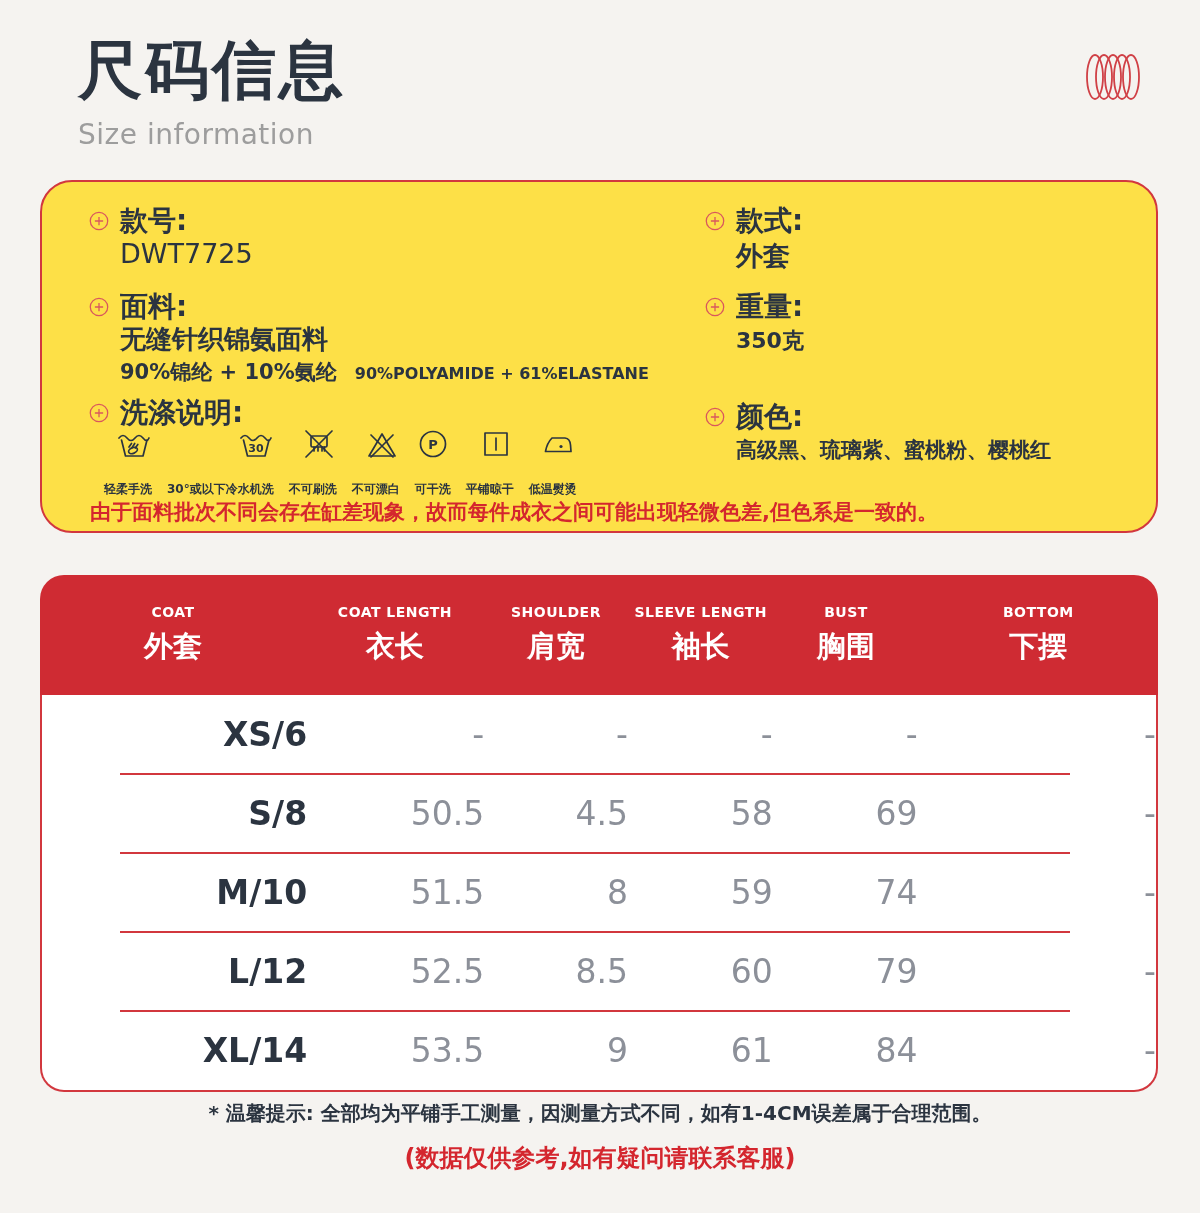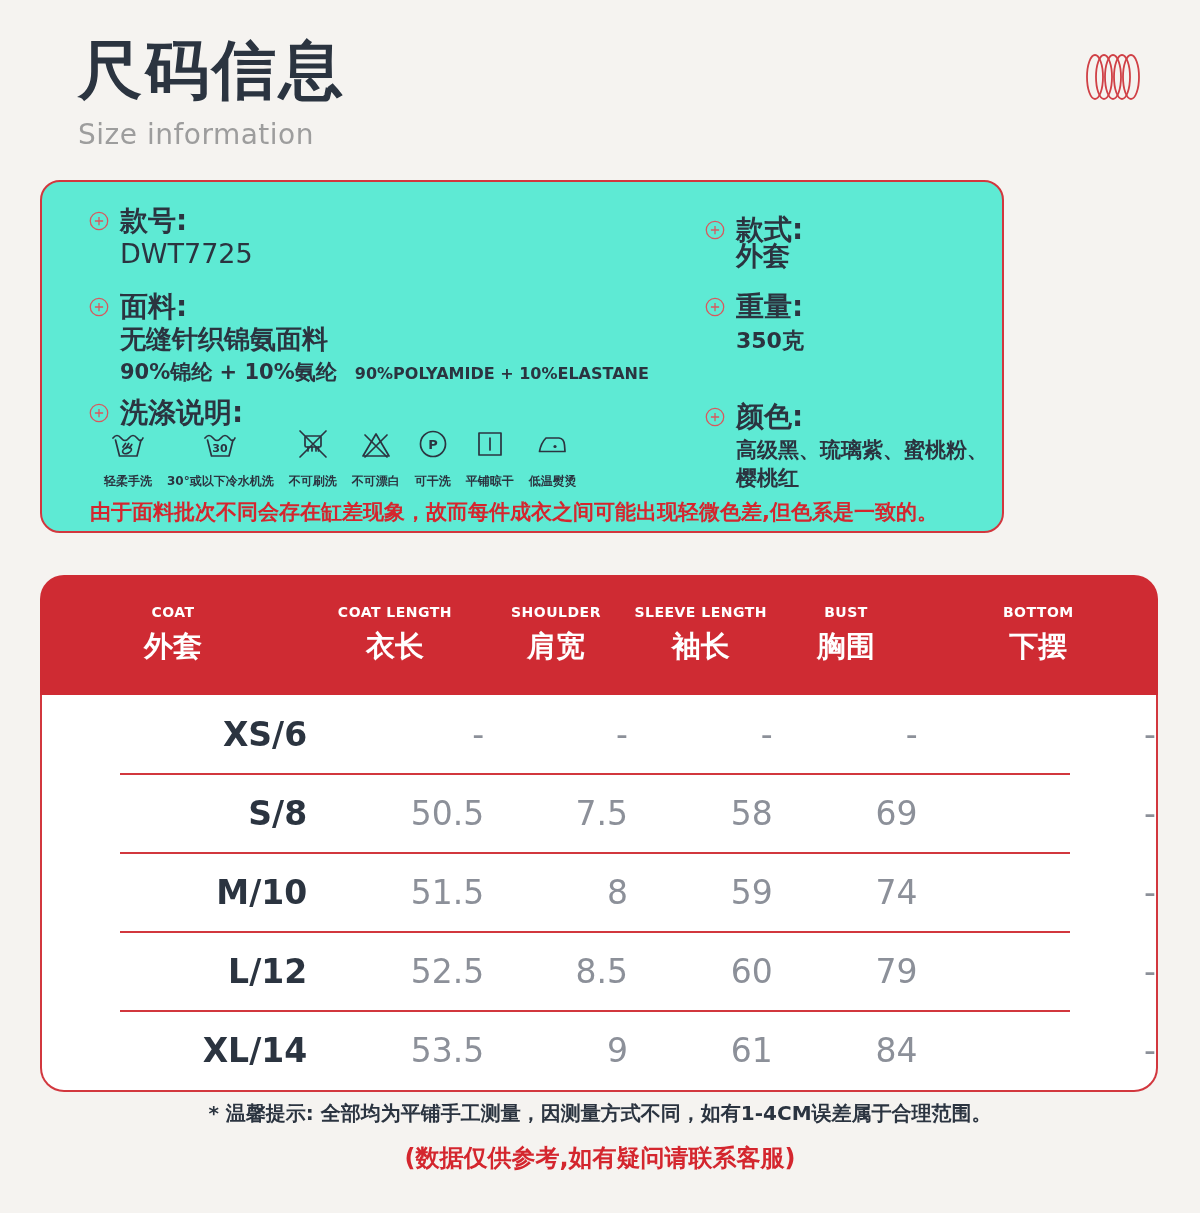--- a/index.html
+++ b/index.html
@@ -12,37 +12,37 @@
   .page { position:relative; width:1200px; height:1213px; overflow:hidden; background:#f5f3f0; }
 
   
   .hdr { position:absolute; left:78px; top:34px; }
   .hdr h1 { font-size:64px; font-weight:900; letter-spacing:3px; color:#2b3440; line-height:1.15; }
   .hdr .sub { font-size:28px; color:#9d9d9d; margin-top:10px; letter-spacing:0.5px; }
   .coil { position:absolute; right:60px; top:52px; }
 
   
   .card {
-    position:absolute; left:40px; top:180px; width:964px; height:353px;
-    background:#5eead4; border:2px solid #d2373e; border-radius:20px;
+    position:absolute; left:40px; top:180px; width:1118px; height:353px;
+    background:#fde047; border:2px solid #d2373e; border-radius:32px;
   }
   .item { position:absolute; }
   .label-row { display:flex; align-items:center; gap:10px; font-size:28px; font-weight:800; color:#2b3440; }
   .val { color:#2b3440; }
   .v-itemno { left:78px; top:56px; font-size:27px; }
   .v-fabric { left:78px; top:140px; font-size:26px; font-weight:600; }
   .comp { left:78px; top:176px; display:flex; align-items:baseline; gap:18px; }
   .comp-cn { font-size:21px; font-weight:600; }
   .comp-en { font-size:16px; font-weight:600; }
   .v-style { left:694px; top:56px; font-size:27px; font-weight:600; }
   .v-weight { left:694px; top:144px; font-size:22px; font-weight:600; }
   .v-color { left:694px; top:254px; font-size:21px; font-weight:600; }
 
   .wash-row { position:absolute; left:62px; top:244px; display:flex; align-items:flex-end; gap:15px; }
-  .wash-item { display:flex; flex-direction:column; align-items:center; gap:11px; }
+  .wash-item { display:flex; flex-direction:column; align-items:flex-end; gap:19px; }
   .wash-item svg { display:block; }
   .wash-label { font-size:12px; font-weight:600; color:#2b3440; white-space:nowrap; }
 
   .dye-note { position:absolute; left:48px; top:316px; font-size:21px; font-weight:800; color:#d4262e; white-space:nowrap; }
 
   
   .tbl { position:absolute; left:40px; top:575px; width:1118px; }
   .thead {
     height:120px; background:#cf2b33; border-radius:24px 24px 0 0;
     display:grid; grid-template-columns:23.8% 15.9% 12.9% 13% 13% 21.4%;
@@ -112,21 +112,21 @@
         <svg width="22" height="22" viewBox="0 0 24 24">
           <circle cx="12" cy="12" r="9.5" fill="none" stroke="#d9575d" stroke-width="1.4"></circle>
           <path d="M7.5 12 H16.5 M12 7.5 V16.5" stroke="#d9575d" stroke-width="1.4"></path>
         </svg>
         <span>面料:</span>
       </div>
     </div>
     <div class="item val v-fabric">无缝针织锦氨面料</div>
     <div class="item comp">
       <span class="comp-cn">90%锦纶 + 10%氨纶</span>
-      <span class="comp-en">90%POLYAMIDE + 10%ELASTANE</span>
+      <span class="comp-en">90%POLYAMIDE + 61%ELASTANE</span>
     </div>
 
     <div class="item" style="left:46px; top:212px;">
       <div class="label-row">
         <svg width="22" height="22" viewBox="0 0 24 24">
           <circle cx="12" cy="12" r="9.5" fill="none" stroke="#d9575d" stroke-width="1.4"></circle>
           <path d="M7.5 12 H16.5 M12 7.5 V16.5" stroke="#d9575d" stroke-width="1.4"></path>
         </svg>
         <span>洗涤说明:</span>
       </div>
@@ -183,21 +183,21 @@
         <svg class="wash-ico" width="36" height="36" viewBox="0 0 36 36">
           <path d="M11 12 H24 Q29 12.5 29.5 19 L30 25.5 H4.5 Q6 17 11 12 Z"></path>
           <circle cx="20" cy="20.5" r="1.6" fill="#2b3440" stroke="none"></circle>
         </svg>
         <span class="wash-label">低温熨烫</span>
       </div>
     </div>
 
     <div class="dye-note">由于面料批次不同会存在缸差现象，故而每件成衣之间可能出现轻微色差,但色系是一致的。</div>
 
-    <div class="item" style="left:662px; top:29px;">
+    <div class="item" style="left:662px; top:20px;">
       <div class="label-row">
         <svg width="22" height="22" viewBox="0 0 24 24">
           <circle cx="12" cy="12" r="9.5" fill="none" stroke="#d9575d" stroke-width="1.4"></circle>
           <path d="M7.5 12 H16.5 M12 7.5 V16.5" stroke="#d9575d" stroke-width="1.4"></path>
         </svg>
         <span>款式:</span>
       </div>
     </div>
     <div class="item val v-style">外套</div>
 
@@ -258,21 +258,21 @@
         <div class="td td-size">XS/6</div>
         <div class="td">-</div>
         <div class="td">-</div>
         <div class="td">-</div>
         <div class="td">-</div>
         <div class="td">-</div>
       </div>
       <div class="tr">
         <div class="td td-size">S/8</div>
         <div class="td">50.5</div>
-        <div class="td">7.5</div>
+        <div class="td">4.5</div>
         <div class="td">58</div>
         <div class="td">69</div>
         <div class="td">-</div>
       </div>
       <div class="tr">
         <div class="td td-size">M/10</div>
         <div class="td">51.5</div>
         <div class="td">8</div>
         <div class="td">59</div>
         <div class="td">74</div>

